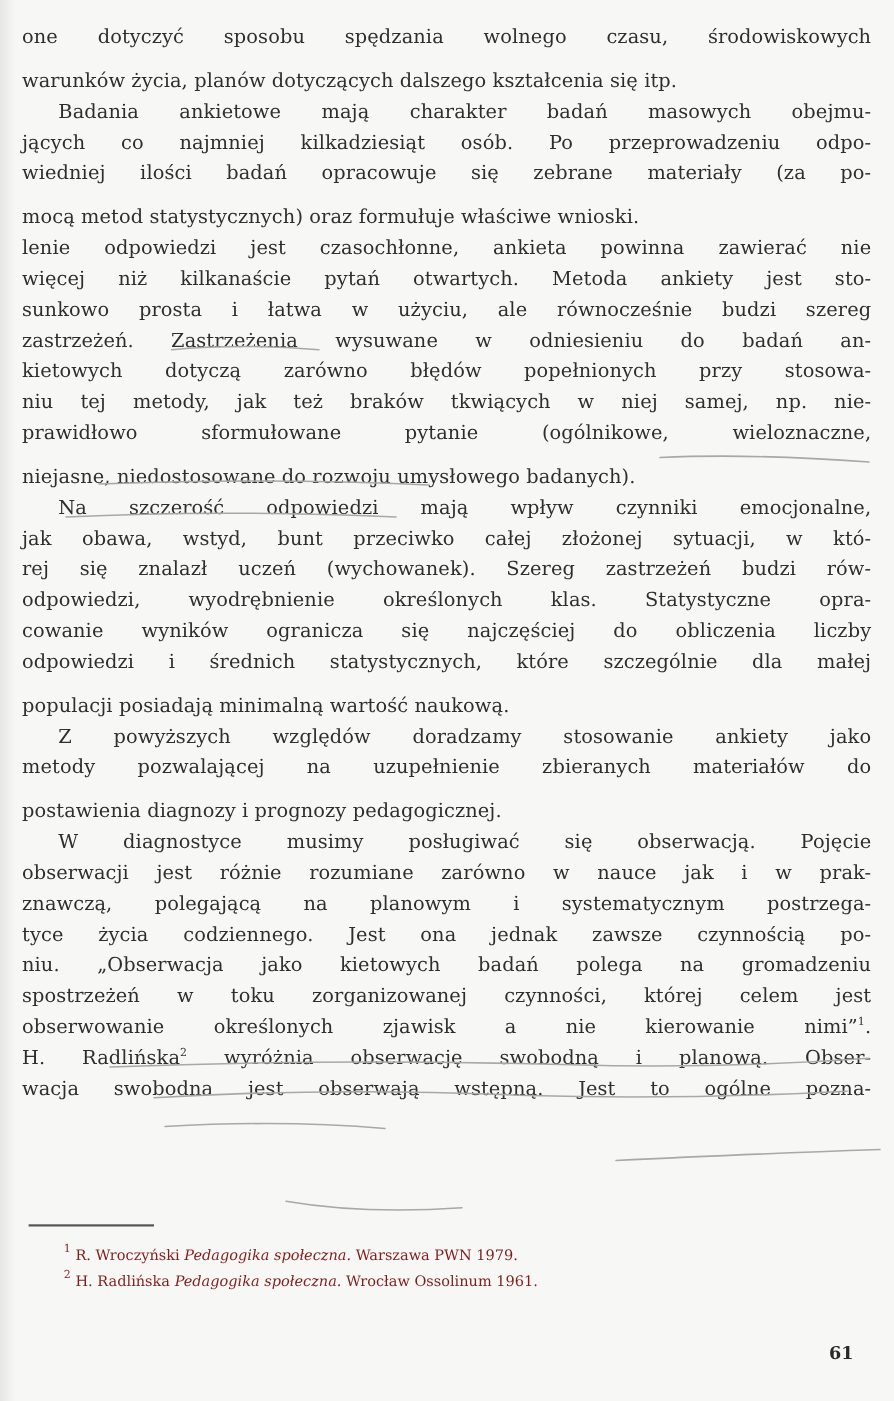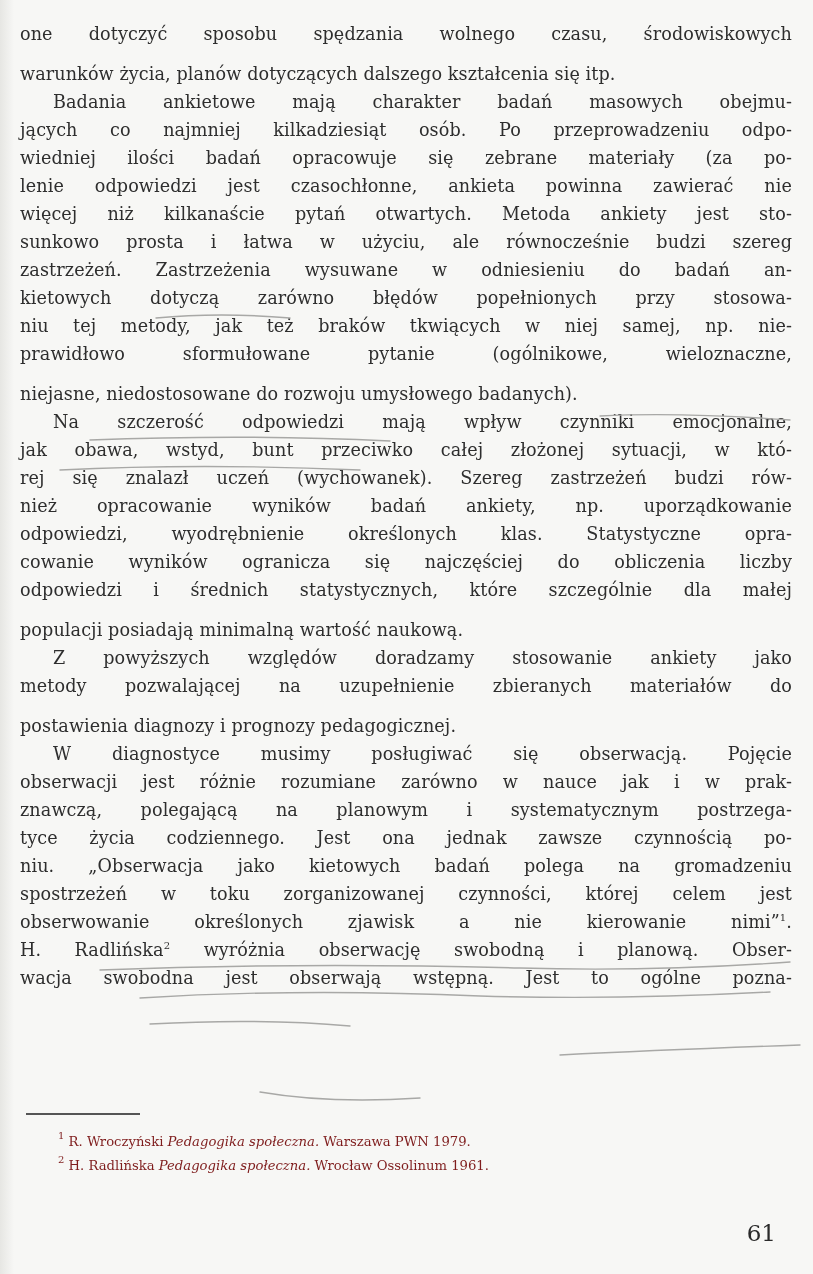--- a/index.html
+++ b/index.html
@@ -59,52 +59,53 @@
     font-size: 13.2px;
     line-height: 24px;
     color: #7f1d1d;
   }
   .footnote { display: block; white-space: nowrap; }
   .footnote i { font-style: italic; }
   .page-number {
     position: absolute;
     right: 37px;
     top: 1220px;
-    font-size: 23px;
+    font-size: 16px;
     color: #2a2a2a;
+    font-weight: bold;
   }
   .pencil {
     position: absolute;
     left: 0; top: 0;
     pointer-events: none;
   }
 </style>
 </head>
 <body>
 
 <div class="left-shade"></div>
 
 <div class="page-body">
   <span class="line">one dotyczyć sposobu spędzania wolnego czasu, środowiskowych</span>
   <span class="line last">warunków życia, planów dotyczących dalszego kształcenia się itp.</span>
   <span class="line indent">Badania ankietowe mają charakter badań masowych obejmu-</span>
   <span class="line">jących co najmniej kilkadziesiąt osób. Po przeprowadzeniu odpo-</span>
   <span class="line">wiedniej ilości badań opracowuje się zebrane materiały (za po-</span>
+  <span class="line last">mocą metod statystycznych) oraz formułuje właściwe wnioski.</span>
   <span class="line">lenie odpowiedzi jest czasochłonne, ankieta powinna zawierać nie</span>
   <span class="line">więcej niż kilkanaście pytań otwartych. Metoda ankiety jest sto-</span>
   <span class="line">sunkowo prosta i łatwa w użyciu, ale równocześnie budzi szereg</span>
   <span class="line">zastrzeżeń. Zastrzeżenia wysuwane w odniesieniu do badań an-</span>
   <span class="line">kietowych dotyczą zarówno błędów popełnionych przy stosowa-</span>
   <span class="line">niu tej metody, jak też braków tkwiących w niej samej, np. nie-</span>
   <span class="line">prawidłowo sformułowane pytanie (ogólnikowe, wieloznaczne,</span>
   <span class="line last">niejasne, niedostosowane do rozwoju umysłowego badanych).</span>
   <span class="line indent">Na szczerość odpowiedzi mają wpływ czynniki emocjonalne,</span>
   <span class="line">jak obawa, wstyd, bunt przeciwko całej złożonej sytuacji, w któ-</span>
   <span class="line">rej się znalazł uczeń (wychowanek). Szereg zastrzeżeń budzi rów-</span>
-  <span class="line">nież opracowanie wyników badań ankiety, np. uporządkowanie</span>
   <span class="line">odpowiedzi, wyodrębnienie określonych klas. Statystyczne opra-</span>
   <span class="line">cowanie wyników ogranicza się najczęściej do obliczenia liczby</span>
   <span class="line">odpowiedzi i średnich statystycznych, które szczególnie dla małej</span>
   <span class="line last">populacji posiadają minimalną wartość naukową.</span>
   <span class="line indent">Z powyższych względów doradzamy stosowanie ankiety jako</span>
   <span class="line">metody pozwalającej na uzupełnienie zbieranych materiałów do</span>
   <span class="line last">postawienia diagnozy i prognozy pedagogicznej.</span>
   <span class="line indent">W diagnostyce musimy posługiwać się obserwacją. Pojęcie</span>
   <span class="line">obserwacji jest różnie rozumiane zarówno w nauce jak i w prak-</span>
   <span class="line">znawczą, polegającą na planowym i systematycznym postrzega-</span>

